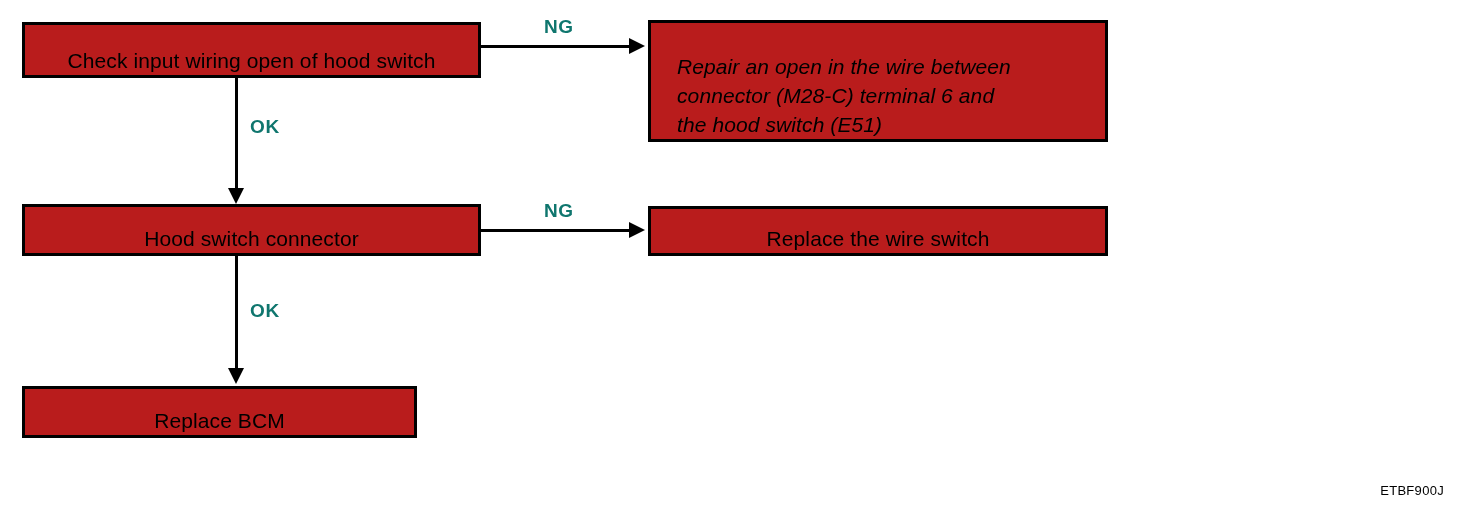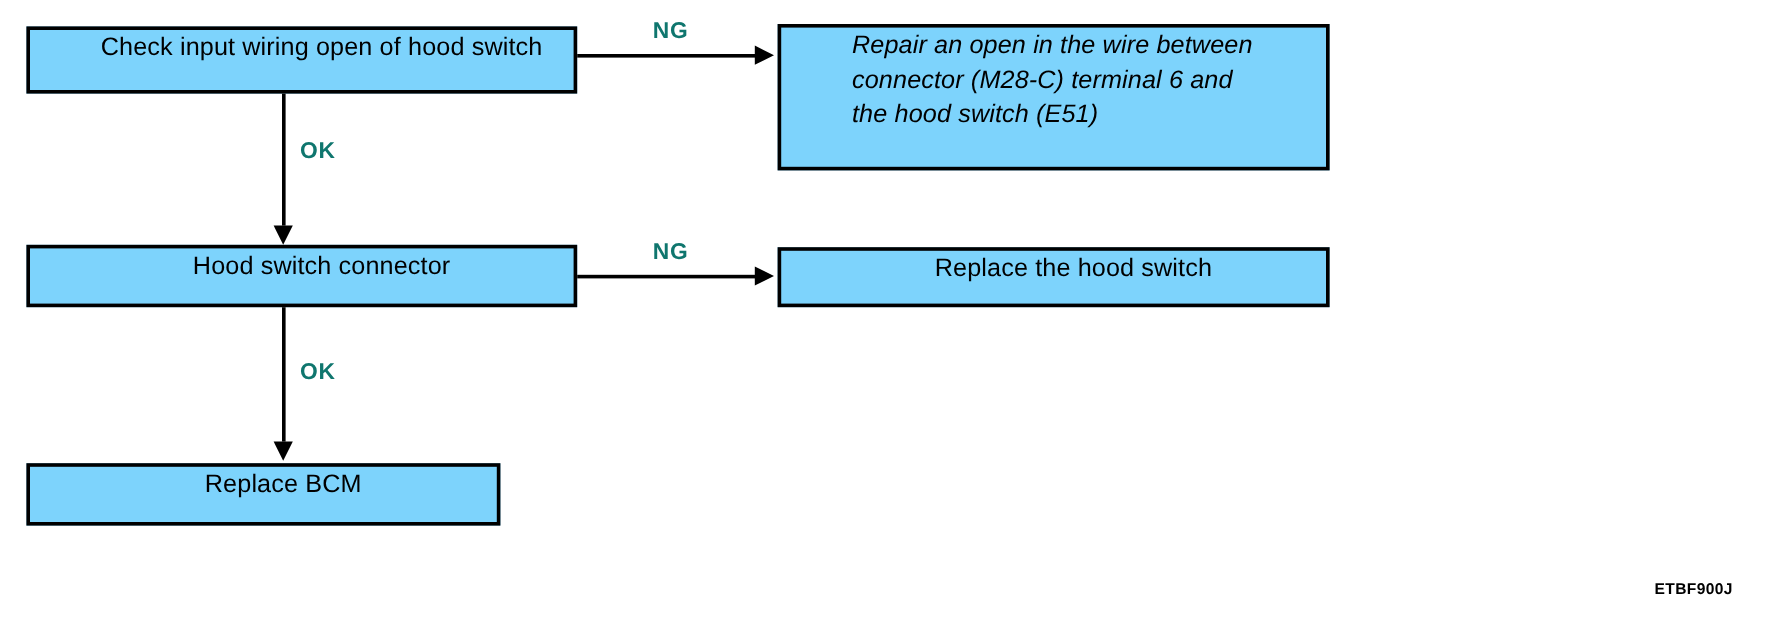--- a/index.html
+++ b/index.html
@@ -14,25 +14,24 @@
     position: relative;
     width: 1472px;
     height: 516px;
     background: #ffffff;
     overflow: hidden;
   }
   .node {
     position: absolute;
     box-sizing: border-box;
     border: 3px solid #000000;
-    background: #7dd3fc;
+    background: #b91c1c;
     display: flex;
-    align-items: flex-start;
+    align-items: flex-end;
     color: #000000;
-    padding-left: 33px;
   }
   .node.center-text {
     justify-content: center;
   }
   .node.left-text {
     justify-content: flex-start;
   }
   .node .node-label {
     font-size: 21px;
     line-height: 29px;
@@ -113,21 +112,21 @@
   
   #edge4-line  { left: 481px; top: 229px; width: 150px; }
   #edge4-arrow { left: 629px; top: 222px; }
   #edge4-label { left: 544px; top: 200px; }
 
   #figure-code {
     position: absolute;
     right: 28px;
     bottom: 18px;
     font-size: 13px;
-    font-weight: bold;
+    font-weight: normal;
     letter-spacing: 0.3px;
     color: #000000;
   }
 </style>
 </head>
 <body>
 
 <div id="diagram">
 
   <div class="node center-text" id="node-check-input-wiring">
@@ -138,21 +137,21 @@
     <span class="node-label">Repair an open in the wire between
 connector (M28-C) terminal 6 and
 the hood switch (E51)</span>
   </div>
 
   <div class="node center-text" id="node-hood-switch-inspection">
     <span class="node-label">Hood switch connector</span>
   </div>
 
   <div class="node center-text" id="node-replace-hood-switch">
-    <span class="node-label">Replace the hood switch</span>
+    <span class="node-label">Replace the wire switch</span>
   </div>
 
   <div class="node center-text" id="node-replace-bcm">
     <span class="node-label">Replace BCM</span>
   </div>
 
   <div class="line-v" id="edge1-line"></div>
   <div class="arrow-down" id="edge1-arrow"></div>
   <div class="branch-label" id="edge1-label">OK</div>
 

